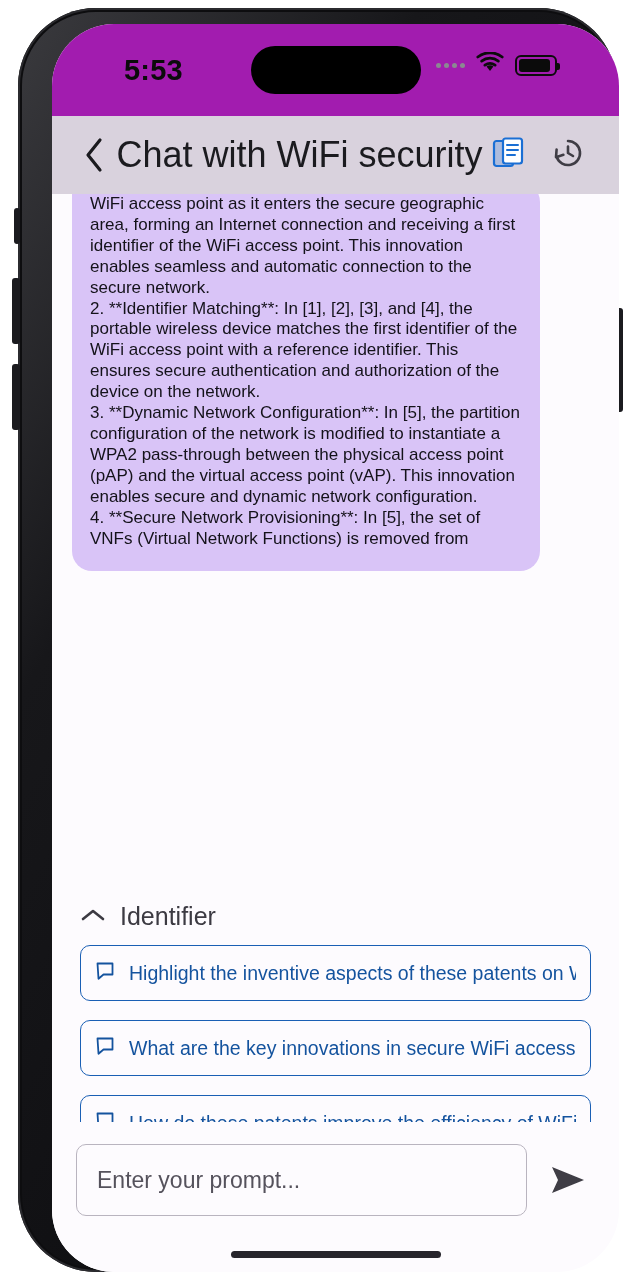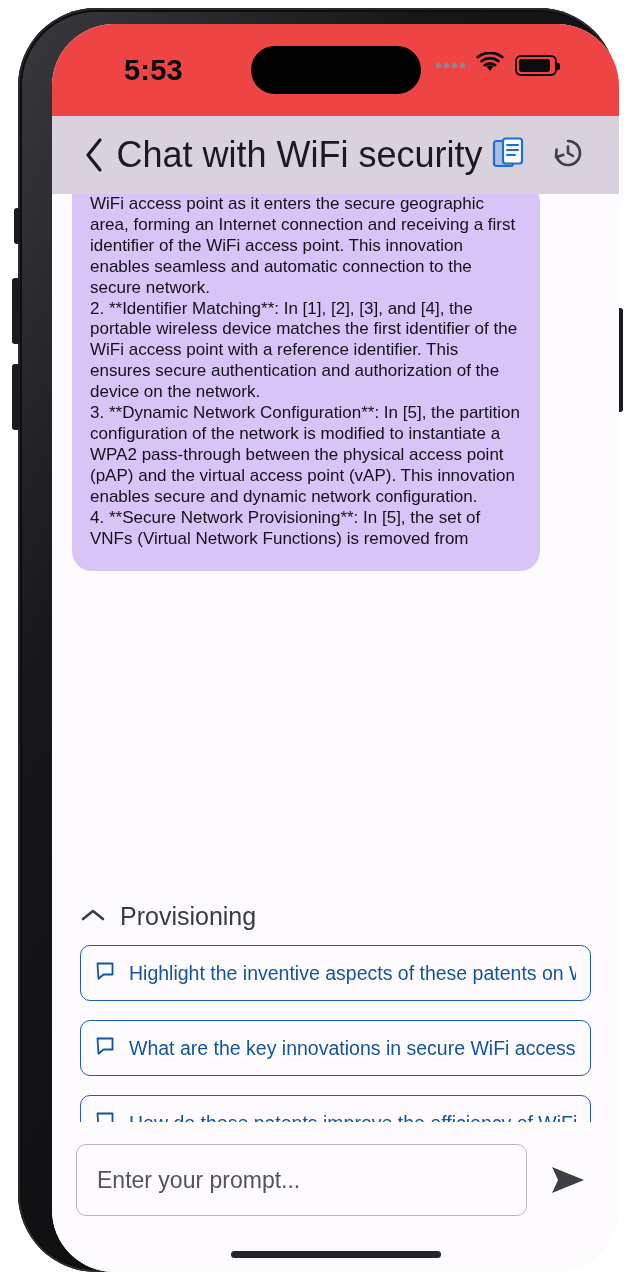--- a/index.html
+++ b/index.html
@@ -51,21 +51,21 @@
     height: 1248px;
     border-radius: 62px;
     background: #ffffff;
     overflow: hidden;
   }
 
   
   .status-bar {
     position: relative;
     height: 92px;
-    background: #ef4444;
+    background: #a21caf;
   }
   .status-time {
     position: absolute;
     left: 72px;
     top: 30px;
     font-size: 29px;
     font-weight: bold;
     color: #0b0b0b;
     letter-spacing: 0.2px;
   }
@@ -331,21 +331,21 @@
 4. **Secure Network Provisioning**: In [5], the set of VNFs (Virtual Network Functions) is removed from</div>
     </div>
 
     <div class="suggestions-wrap">
       <div class="sugg-header">
         <span>
           <svg width="26" height="16" viewBox="0 0 26 16">
             <path d="M3 12 L13 4 L23 12" stroke="#3c3a42" stroke-width="2.6" fill="none" stroke-linecap="round" stroke-linejoin="round"></path>
           </svg>
         </span>
-        <span class="sugg-title">Provisioning</span>
+        <span class="sugg-title">Identifier</span>
       </div>
       <div class="sugg-list">
         <div class="sugg-item">
           <span>
             <svg width="20" height="20" viewBox="0 0 20 20">
               <path d="M2.5 2.5h15v11h-9l-5 4.2z" stroke="#14539e" stroke-width="1.8" fill="none" stroke-linejoin="round"></path>
             </svg>
           </span>
           <span class="sugg-text">Highlight the inventive aspects of these patents on WiF</span>
         </div>

